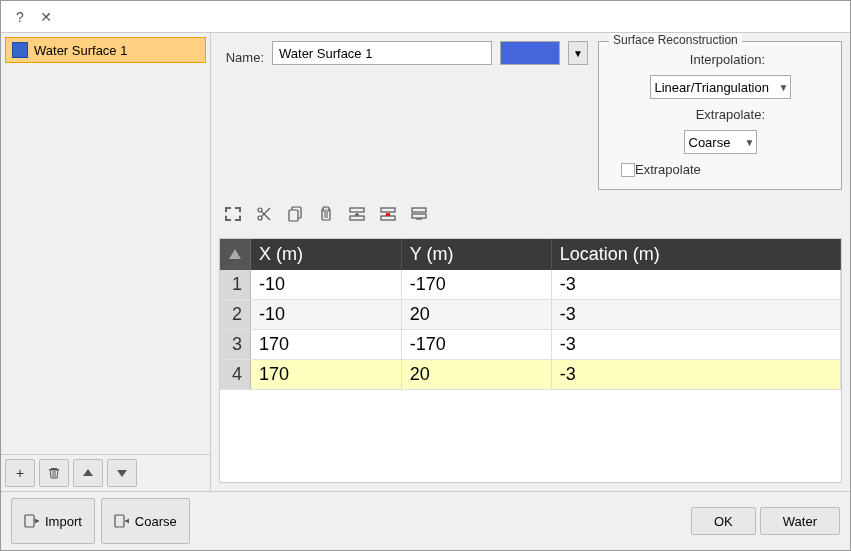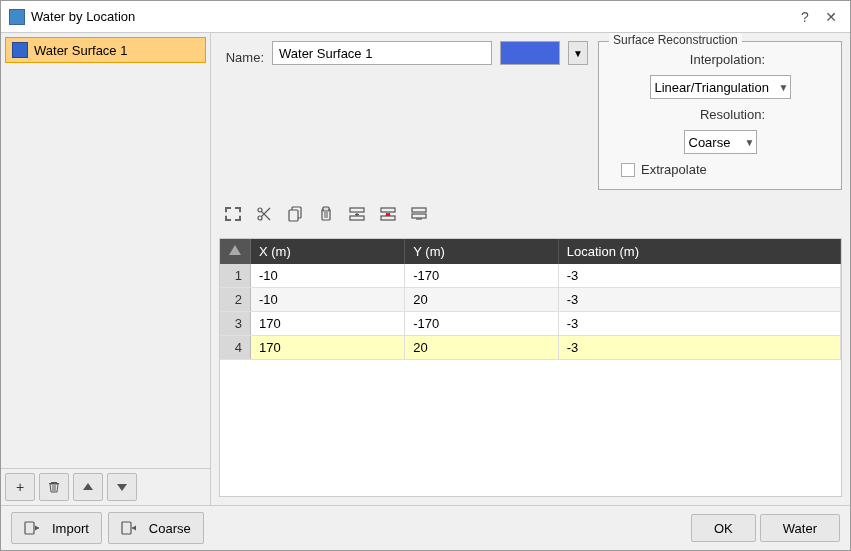--- a/index.html
+++ b/index.html
@@ -226,21 +226,20 @@
     .select-arrow {
       position: absolute;
       right: 2px;
       pointer-events: none;
       font-size: 10px;
       color: #555;
     }
     .extrapolate-row {
       display: flex;
       align-items: center;
-      gap: 6px;
       margin-left: 8px;
     }
     .extrapolate-checkbox {
       width: 14px;
       height: 14px;
       border: 1px solid #aaa;
       background: #fff;
       cursor: pointer;
       appearance: none;
       -webkit-appearance: none;
@@ -286,21 +285,21 @@
     
     .data-table-container {
       flex: 1;
       border: 1px solid #ccc;
       overflow: auto;
       background: #fff;
     }
     table {
       width: 100%;
       border-collapse: collapse;
-      font-size: 13px;
+      font-size: 18px;
     }
     thead tr {
       background: #3a3a3a;
       color: #fff;
     }
     thead th {
       padding: 5px 8px;
       text-align: left;
       font-weight: normal;
       border-right: 1px solid #555;
@@ -347,22 +346,22 @@
       display: flex;
       gap: 6px;
     }
     .bottom-right {
       display: flex;
       gap: 4px;
     }
     .import-export-btn {
       display: flex;
       align-items: center;
-      gap: 12px;
-      padding: 15px 12px;
+      gap: 5px;
+      padding: 22px 12px;
       background: #e8e8e8;
       border: 1px solid #bbb;
       cursor: pointer;
       font-size: 13px;
       height: 28px;
       border-radius: 2px;
     }
     .action-btn {
       padding: 4px 22px;
       border: 1px solid #bbb;
@@ -385,24 +384,20 @@
       width: 30px;
       min-width: 30px;
     }
   </style>
 </head>
 <body>
 
 <div class="dialog">
 
   <div class="title-bar">
-    <div class="title-bar-left">
-      <div class="title-icon"></div>
-      <span class="title-text">Water by Location</span>
-    </div>
     <div class="title-bar-right">
       <button class="title-btn">?</button>
       <button class="title-btn">✕</button>
     </div>
   </div>
 
   <div class="content-area">
 
     <div class="left-panel">
       <div class="left-list">
@@ -455,21 +450,21 @@
             <div class="select-wrapper">
               <select>
                 <option>Linear/Triangulation</option>
                 <option>Natural Neighbor</option>
                 <option>Kriging</option>
               </select>
               <span class="select-arrow">▼</span>
             </div>
           </div>
           <div class="surface-row">
-            <span class="surface-row-label">Resolution:</span>
+            <span class="surface-row-label">Extrapolate:</span>
             <div class="select-wrapper">
               <select>
                 <option>Coarse</option>
                 <option>Medium</option>
                 <option>Fine</option>
               </select>
               <span class="select-arrow">▼</span>
             </div>
           </div>
           <div class="extrapolate-row">

